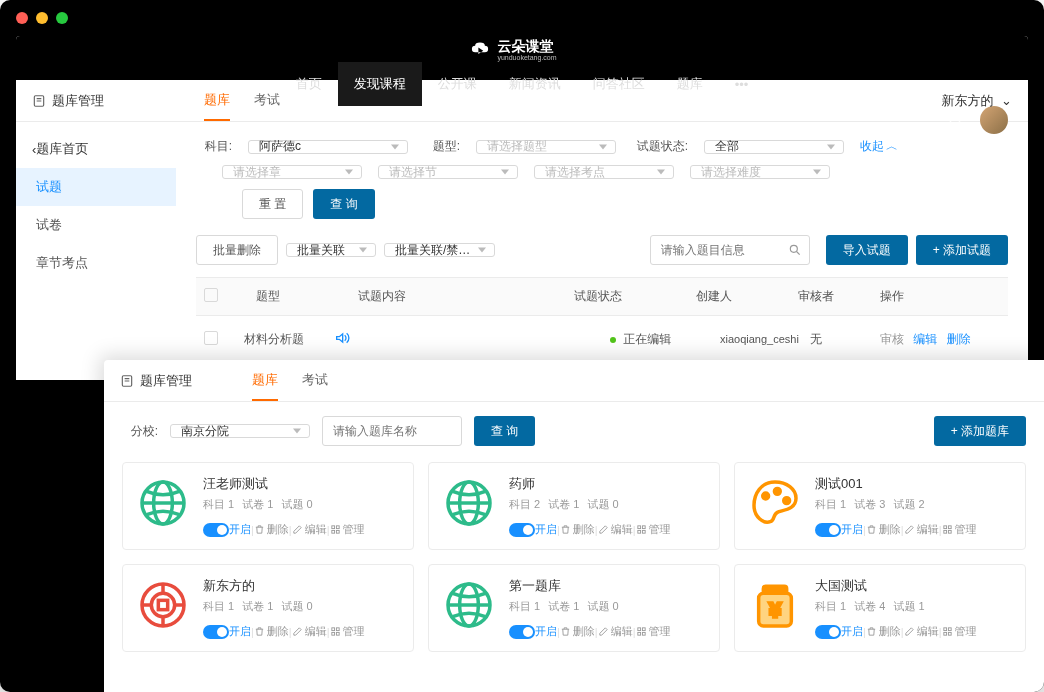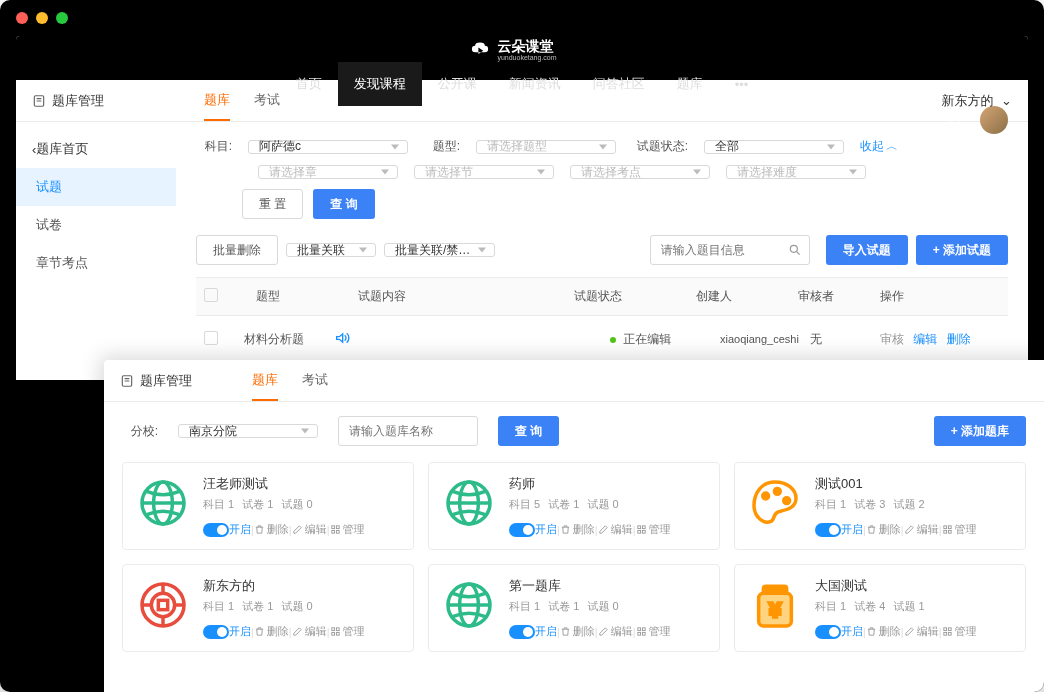--- a/index.html
+++ b/index.html
@@ -41,21 +41,21 @@
 
 .content1 { flex: 1; padding: 16px 20px; }
 .filter-row { display: flex; align-items: center; gap: 16px; margin-bottom: 10px; }
 .filter-label { font-size: 12px; color: #555; min-width: 36px; text-align: right; }
 .sel { height: 14px; border: 1px solid #d9d9d9; border-radius: 3px; padding: 0 24px 0 10px; font-size: 12px; color: #333; min-width: 140px; background: #fff; position: relative; display: flex; align-items: center; }
 .sel.placeholder { color: #bbb; }
 .sel::after { content: ""; position: absolute; right: 8px; top: 50%; width: 0; height: 0; border-left: 4px solid transparent; border-right: 4px solid transparent; border-top: 5px solid #bbb; transform: translateY(-50%); }
 .collapse-link { color: #1890ff; font-size: 12px; cursor: pointer; display: flex; align-items: center; gap: 2px; }
 .btn { height: 30px; padding: 0 16px; border-radius: 3px; font-size: 12px; cursor: pointer; display: inline-flex; align-items: center; justify-content: center; border: 1px solid transparent; }
 .btn-default { background: #fff; border-color: #d9d9d9; color: #555; }
-.btn-primary { background: #3b82f6; color: #fff; font-weight: bold; }
+.btn-primary { background: #0369a1; color: #fff; }
 .btn-row { display: flex; gap: 10px; margin-left: 46px; margin-bottom: 16px; }
 
 .toolbar { display: flex; align-items: center; gap: 8px; margin-bottom: 12px; }
 .toolbar .sel { min-width: 100px; }
 .search-input { height: 30px; border: 1px solid #d9d9d9; border-radius: 3px; padding: 0 28px 0 10px; font-size: 12px; width: 160px; margin-left: auto; }
 .search-wrap { position: relative; margin-left: auto; }
 .search-icon { position: absolute; right: 8px; top: 50%; transform: translateY(-50%); width: 14px; height: 14px; stroke: #999; }
 
 .table { width: 100%; }
 .table-head { display: flex; align-items: center; padding: 10px 8px; background: #fafafa; border-top: 1px solid #ebebeb; border-bottom: 1px solid #ebebeb; font-size: 12px; color: #555; gap: 12px; }
@@ -69,21 +69,21 @@
 .col-actions { width: 120px; }
 .checkbox { width: 14px; height: 14px; border: 1px solid #d9d9d9; border-radius: 2px; display: inline-block; }
 .dot-green { width: 6px; height: 6px; background: #52c41a; border-radius: 50%; display: inline-block; margin-right: 4px; }
 .link-blue { color: #1890ff; cursor: pointer; margin-right: 6px; }
 .link-gray { color: #999; margin-right: 6px; }
 
 
 .window2 { position: absolute; top: 360px; left: 104px; right: 0; bottom: 0; background: #fff; box-shadow: -4px -4px 20px rgba(0,0,0,0.15); border-radius: 4px 0 0 0; overflow: hidden; }
 .w2-header { height: 42px; border-bottom: 1px solid #ebebeb; display: flex; align-items: center; padding: 0 16px; }
 .w2-body { padding: 14px 18px; }
-.w2-filter { display: flex; align-items: center; gap: 20px; margin-bottom: 16px; }
+.w2-filter { display: flex; align-items: center; gap: 12px; margin-bottom: 16px; }
 .w2-input { height: 30px; border: 1px solid #d9d9d9; border-radius: 3px; padding: 0 10px; font-size: 12px; width: 140px; }
 .w2-add { margin-left: auto; }
 
 .cards { display: grid; grid-template-columns: repeat(3, 1fr); gap: 14px; }
 .card { border: 1px solid #ebebeb; border-radius: 4px; padding: 12px; display: flex; gap: 12px; }
 .card-icon { width: 56px; height: 56px; flex-shrink: 0; display: flex; align-items: center; justify-content: center; }
 .card-body { flex: 1; min-width: 0; }
 .card-title { font-size: 13px; color: #333; margin-bottom: 4px; }
 .card-meta { font-size: 11px; color: #999; margin-bottom: 10px; display: flex; gap: 8px; }
 .card-actions { display: flex; align-items: center; font-size: 11px; color: #999; }
@@ -165,21 +165,21 @@
           <div class="sel" style="min-width:160px">阿萨德c</div>
           <span class="filter-label">题型:</span>
           <div class="sel placeholder" style="min-width:140px">请选择题型</div>
           <span class="filter-label" style="min-width:56px">试题状态:</span>
           <div class="sel" style="min-width:140px">全部</div>
           <span class="collapse-link">
             <span>收起</span>
             <span>︿</span>
           </span>
         </div>
-        <div class="filter-row" style="margin-left:62px">
+        <div class="filter-row" style="margin-left:26px">
           <div class="sel placeholder">请选择章</div>
           <div class="sel placeholder">请选择节</div>
           <div class="sel placeholder">请选择考点</div>
           <div class="sel placeholder">请选择难度</div>
         </div>
         <div class="btn-row">
           <div class="btn btn-default">重 置</div>
           <div class="btn btn-primary">查 询</div>
         </div>
 
@@ -297,21 +297,21 @@
               <svg viewBox="0 0 48 48" fill="none" stroke="#2dbb8a" stroke-width="3">
                 <circle cx="24" cy="24" r="18"></circle>
                 <ellipse cx="24" cy="24" rx="8" ry="18"></ellipse>
                 <line x1="6" y1="24" x2="42" y2="24"></line>
                 <path d="M10 14 Q24 20 38 14 M10 34 Q24 28 38 34"></path>
               </svg>
             </div>
             <div class="card-body">
               <div class="card-title">药师</div>
               <div class="card-meta">
-                <span>科目 5</span>
+                <span>科目 2</span>
                 <span>试卷 1</span>
                 <span>试题 0</span>
               </div>
               <div class="card-actions">
                 <span class="toggle"></span>
                 <span style="color:#1890ff">开启</span>
                 <span class="sep">|</span>
                 <span class="card-act"><svg viewBox="0 0 24 24" fill="none" stroke="#999" stroke-width="2">
                     <path d="M4 7h16M9 7V4h6v3M6 7l1 13h10l1-13"></path>
                   </svg>删除</span>

